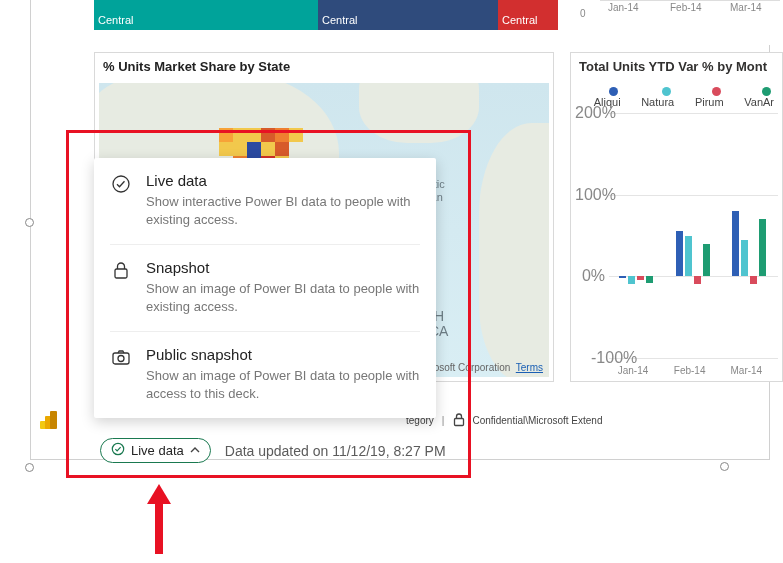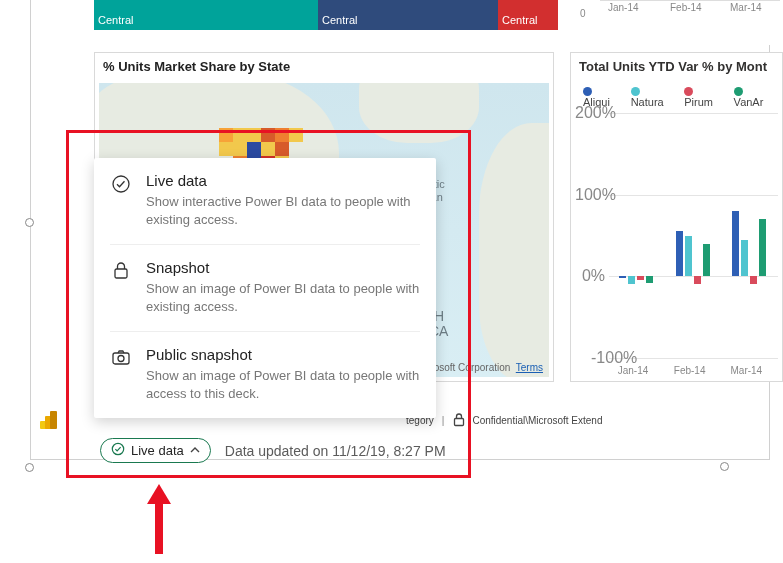--- a/index.html
+++ b/index.html
@@ -111,20 +111,21 @@
     font-size: 13px;
     font-weight: 600;
     padding: 6px 8px;
   }
   .legend {
     display: flex;
     gap: 10px;
     padding: 4px 8px 0 12px;
     font-size: 11px;
     color: #444;
+    text-align: right;
   }
   .dot { width: 9px; height: 9px; border-radius: 50%; display:inline-block; margin-right:3px; vertical-align:middle;}
   .plot {
     position: absolute;
     left: 38px; right: 4px; top: 60px; bottom: 25px;
   }
   .gridline { position:absolute; left:0; right:0; border-top:1px solid #e4e4e4; }
   .ytick { position:absolute; left:-34px; font-size:16px; color:#888; width:30px; text-align:right; transform:translateY(-50%); }
   .xtick { position:absolute; bottom:-18px; font-size:10px; color:#888; transform:translateX(-50%); }
   .bar { position:absolute; width:7px; }

